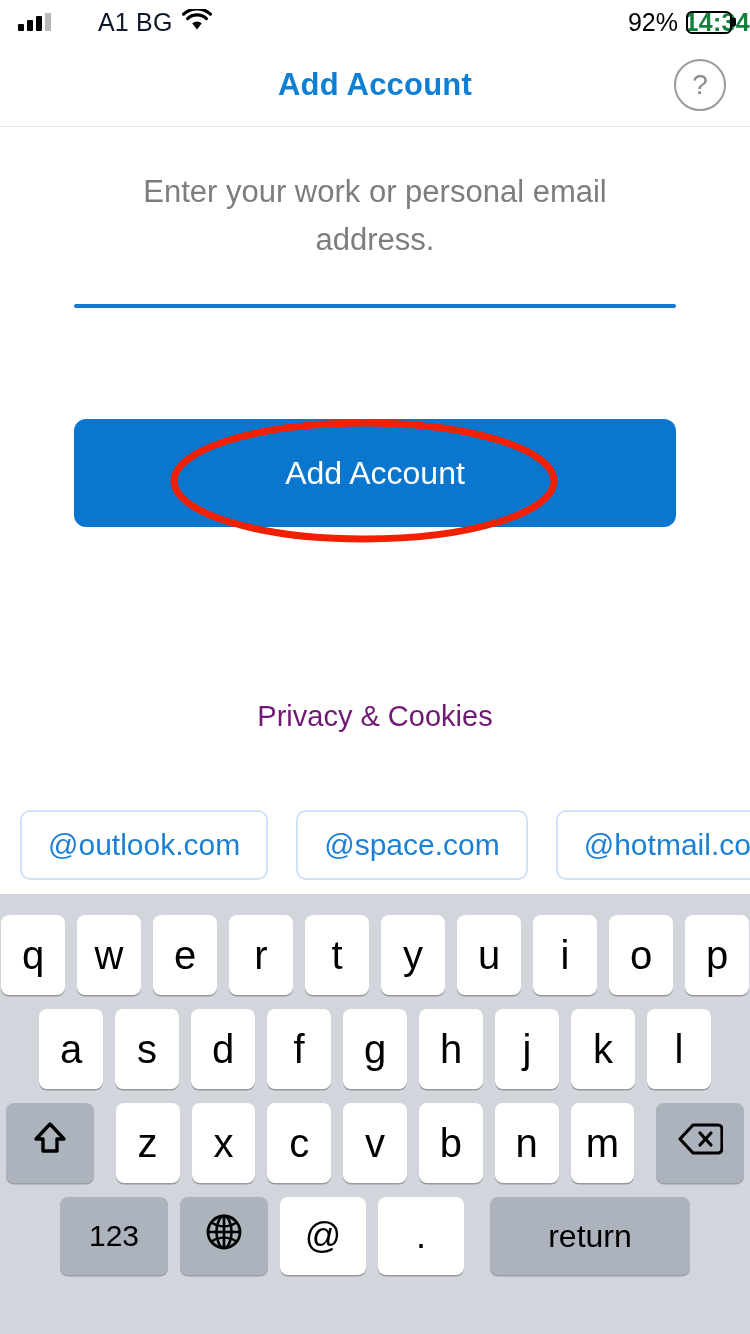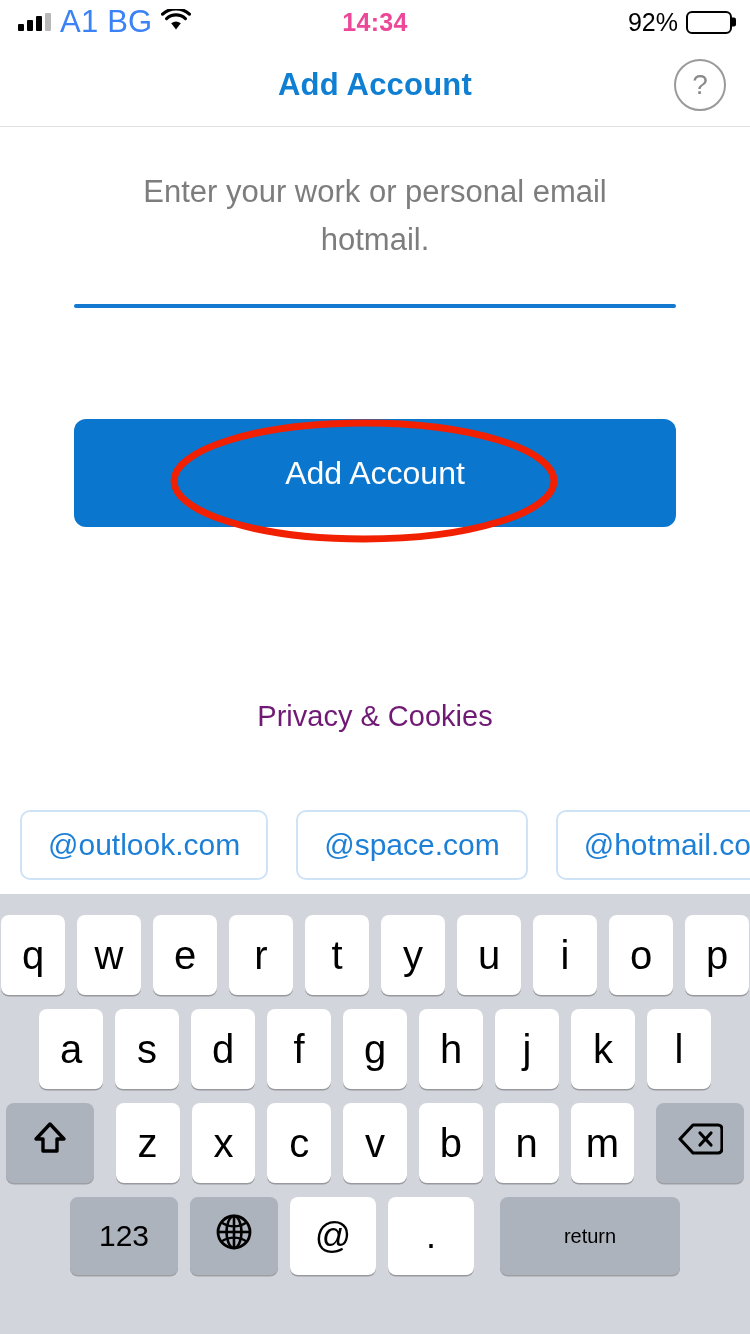--- a/index.html
+++ b/index.html
@@ -44,32 +44,33 @@
     display: block;
     width: 6px;
     background: #000;
     border-radius: 1px;
   }
   .signal-bars i:nth-child(1) { height: 7px; }
   .signal-bars i:nth-child(2) { height: 11px; }
   .signal-bars i:nth-child(3) { height: 15px; }
   .signal-bars i:nth-child(4) { height: 18px; background: #b8b8b8; }
   .carrier {
-    font-size: 31px;
-    color: #3b82f6;
+    font-size: 25px;
+    color: #0f172a;
     letter-spacing: 0.2px;
+    margin-left: 38px;
   }
   .wifi-icon { display:block; }
   .status-center {
     position: absolute;
     left: 0; right: 0;
-    text-align: center;
+    text-align: right;
     font-size: 25px;
     font-weight: bold;
-    color: #ec4899;
+    color: #15803d;
     letter-spacing: 0.3px;
     pointer-events: none;
   }
   .status-right {
     display: flex;
     align-items: center;
     gap: 8px;
     z-index: 2;
   }
   .battery-pct {
@@ -294,21 +295,21 @@
   .key.fn {
     background: #adb3bd;
     box-shadow: 0 1.5px 0 rgba(0,0,0,0.25);
   }
   .key.shift, .key.backspace { width: 88px; height: 80px; }
   .key.num { width: 108px; height: 78px; font-size: 30px; }
   .key.globe { width: 88px; height: 78px; }
   .key.space { flex: 1 1 auto; height: 78px; font-size: 30px; max-width: 248px; }
   .key.at { width: 86px; height: 78px; font-size: 36px; }
   .key.period { width: 86px; height: 78px; font-size: 36px; }
-  .key.return { width: 180px; height: 78px; font-size: 20px; margin-left: 14px; }
+  .key.return { width: 200px; height: 78px; font-size: 32px; margin-left: 14px; }
   .kb-row.row3 { gap: 12px; }
   .kb-row.row3 .spacer-left { margin-right: 10px; }
   .kb-row.row3 .spacer-right { margin-left: 10px; }
   .kb-row.row4 { gap: 12px; }
 </style>
 </head>
 <body>
 
 <div class="status-bar">
   <div class="status-left">
@@ -337,21 +338,21 @@
   </div>
 </div>
 
 <div class="nav-bar">
   <div class="nav-title">Add Account</div>
   <div class="help-button">
     <span>?</span>
   </div>
 </div>
 
-<div class="subtitle">Enter your work or personal email hotmail.</div>
+<div class="subtitle">Enter your work or personal email address.</div>
 
 <div class="email-field-wrap">
   <div class="email-underline"></div>
 </div>
 
 <button class="primary-button">
   <span>Add Account</span>
 </button>
 
 <div class="annotation-ellipse">

